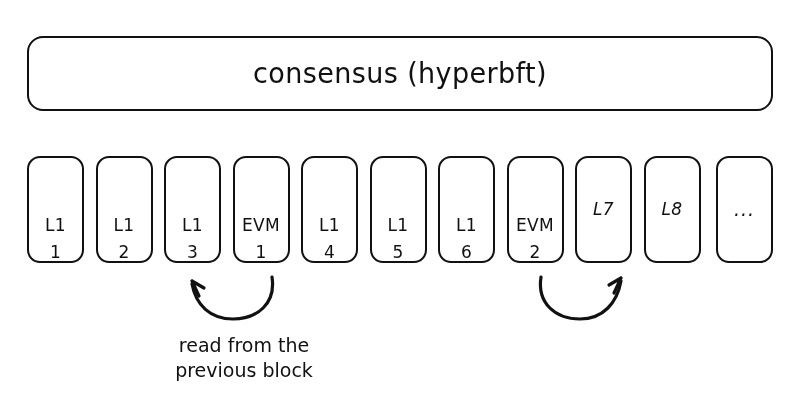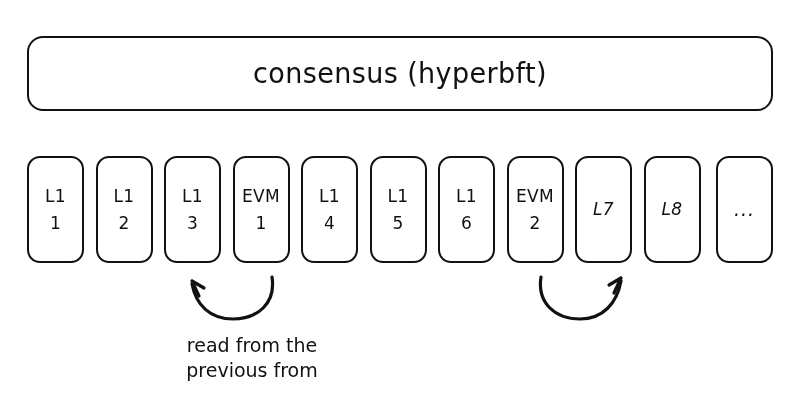--- a/index.html
+++ b/index.html
@@ -62,21 +62,21 @@
     top: 0;
     width: 57px;
     height: 107px;
     box-sizing: border-box;
     border: 2.2px solid #111111;
     border-radius: 13px;
     background: #ffffff;
     display: flex;
     flex-direction: column;
     align-items: center;
-    justify-content: center;
+    justify-content: flex-end;
   }
   .block.one-line {
     justify-content: center;
     font-style: italic;
   }
   .block-line1,
   .block-line2 {
     font-family: "DejaVu Sans", sans-serif;
     font-size: 17px;
     line-height: 1;
@@ -104,21 +104,21 @@
   }
   .caption {
     position: absolute;
     text-align: center;
     font-family: "DejaVu Sans", sans-serif;
     font-size: 19px;
     line-height: 25px;
     color: #111111;
     white-space: nowrap;
   }
-  .caption-left  { left: 132px; top: 333px; width: 240px; }
+  .caption-left  { left: 124px; top: 333px; width: 240px; }
   .caption-right { left: 460px; top: 333px; width: 240px; }
   .caption-line { display: block; }
 </style>
 </head>
 <body>
 
 <div id="canvas">
 
   <div class="consensus-box">
     <span class="consensus-label">consensus (hyperbft)</span>
@@ -192,19 +192,19 @@
     <g>
       <path d="M 541 277
                C 537 303, 555 319, 580 319
                C 603 319, 617 303, 621 281" fill="none" stroke="#111111" stroke-width="3.2" stroke-linecap="round" stroke-linejoin="round"></path>
       <path d="M 621 278 L 614 293 M 621 278 L 609 285" fill="none" stroke="#111111" stroke-width="3.2" stroke-linecap="round" stroke-linejoin="round"></path>
     </g>
   </svg>
 
   <div class="caption caption-left">
     <span class="caption-line">read from the</span>
-    <span class="caption-line">previous from</span>
+    <span class="caption-line">previous block</span>
   </div>
 
   <div class="caption caption-right">
   </div>
 
 </div>
 
 </body></html>

